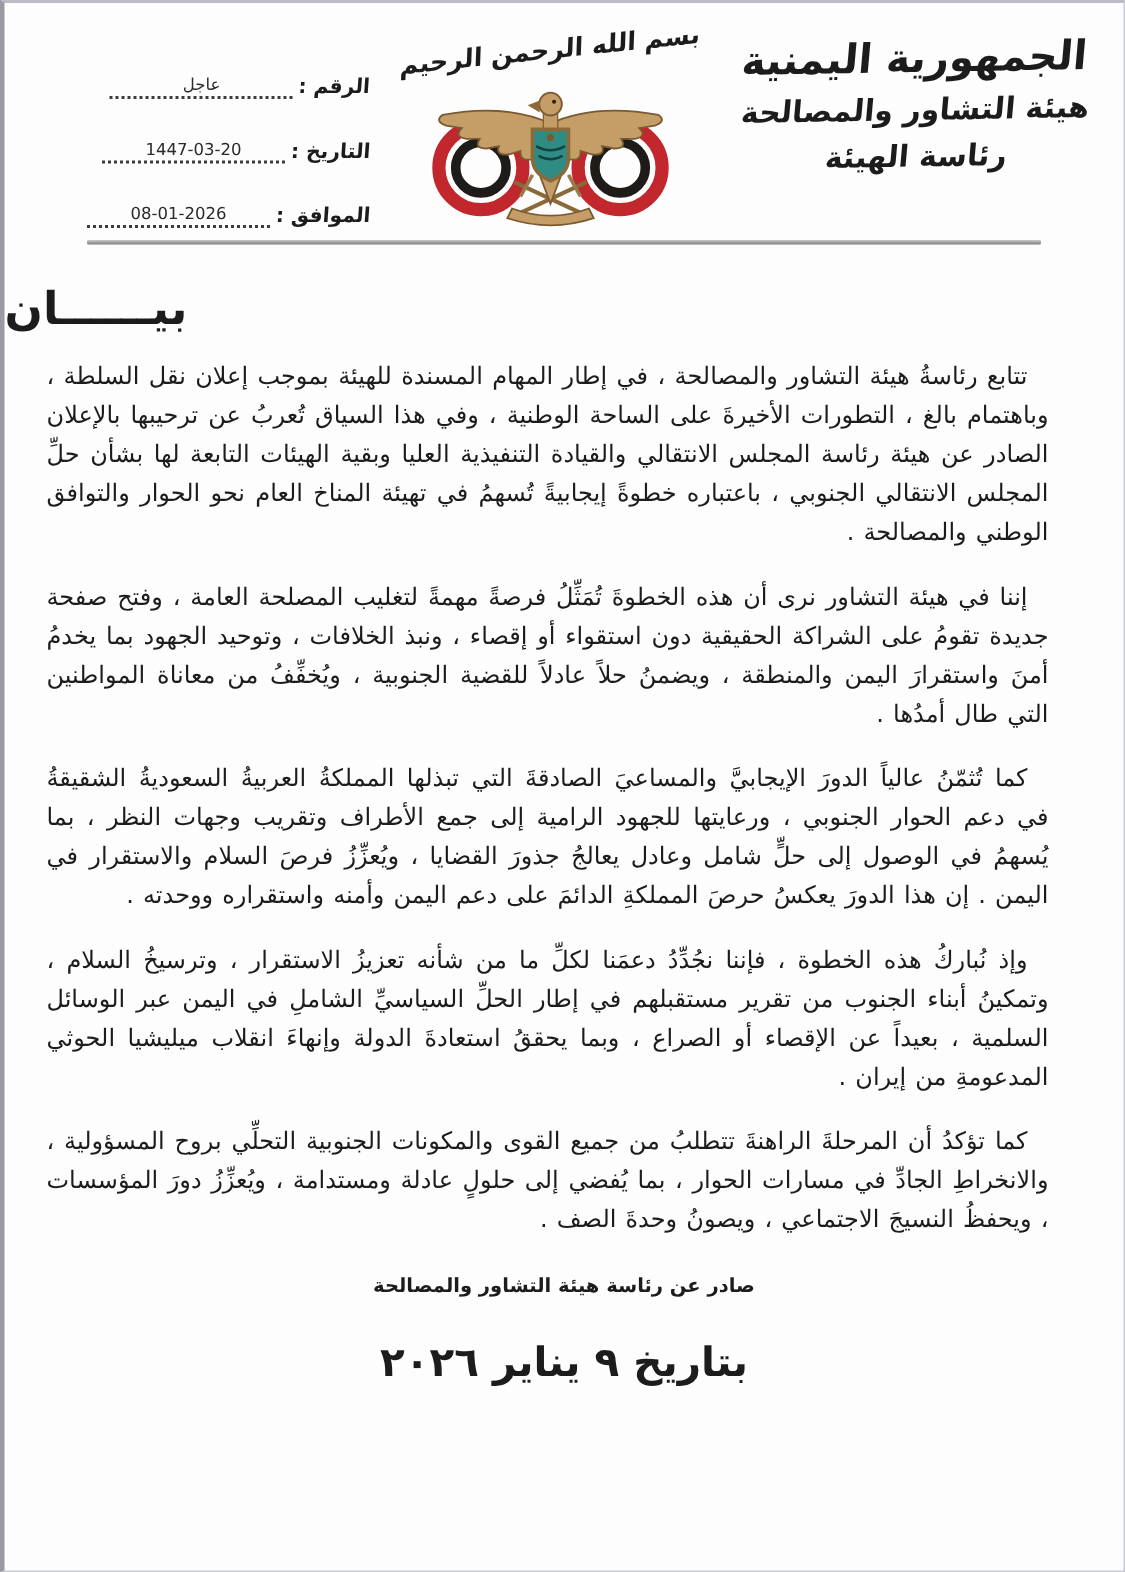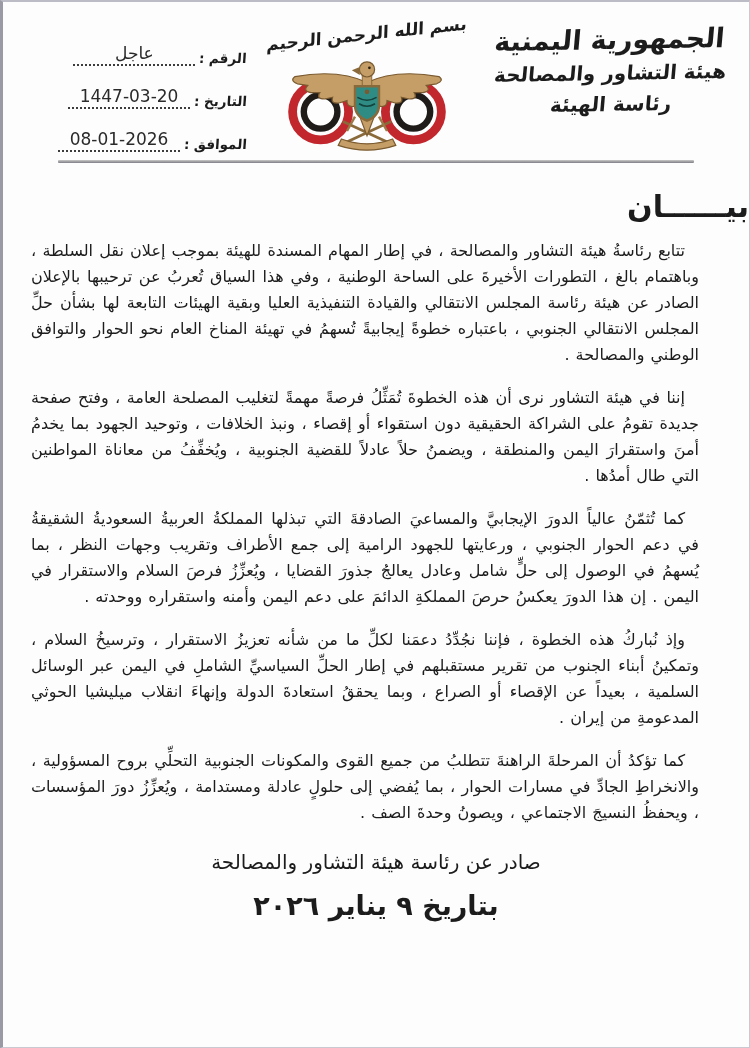--- a/index.html
+++ b/index.html
@@ -89,61 +89,61 @@
     width: 122px;
     height: 20px;
     border-bottom: 2px dotted #3c3c3c;
   }
   .field-value {
     position: absolute;
     bottom: 1px;
     left: 0;
     right: 0;
     text-align: center;
-    font-size: 17px;
+    font-size: 11px;
     color: #2a2a2a;
     direction: ltr;
     unicode-bidi: isolate;
     white-space: nowrap;
   }
 
   
   .separator {
     height: 3px;
     margin: 6px 55px 0 55px;
     background: linear-gradient(#c9c9c9, #7d7d84);
     border-radius: 1px;
   }
 
   
   .statement-title {
-    text-align: right;
+    text-align: left;
     font-size: 30px;
     font-weight: bold;
     margin: 26px 0 14px 0;
     letter-spacing: 0;
   }
 
   .body-text { padding: 0 50px 0 28px; }
   .body-text p {
     font-size: 16px;
     line-height: 26px;
     text-align: justify;
     text-indent: 14px;
     margin-bottom: 17px;
     font-weight: 500;
     word-spacing: 1px;
   }
 
   
   .doc-footer { text-align: center; margin-top: 24px; }
   .issued-by {
-    font-size: 20px;
-    font-weight: normal;
-    margin-bottom: 16px;
+    font-size: 13px;
+    font-weight: bold;
+    margin-bottom: 28px;
   }
   .issue-date {
     font-size: 27px;
     font-weight: bold;
   }
 </style>
 </head>
 <body>
 
 <div class="page">

